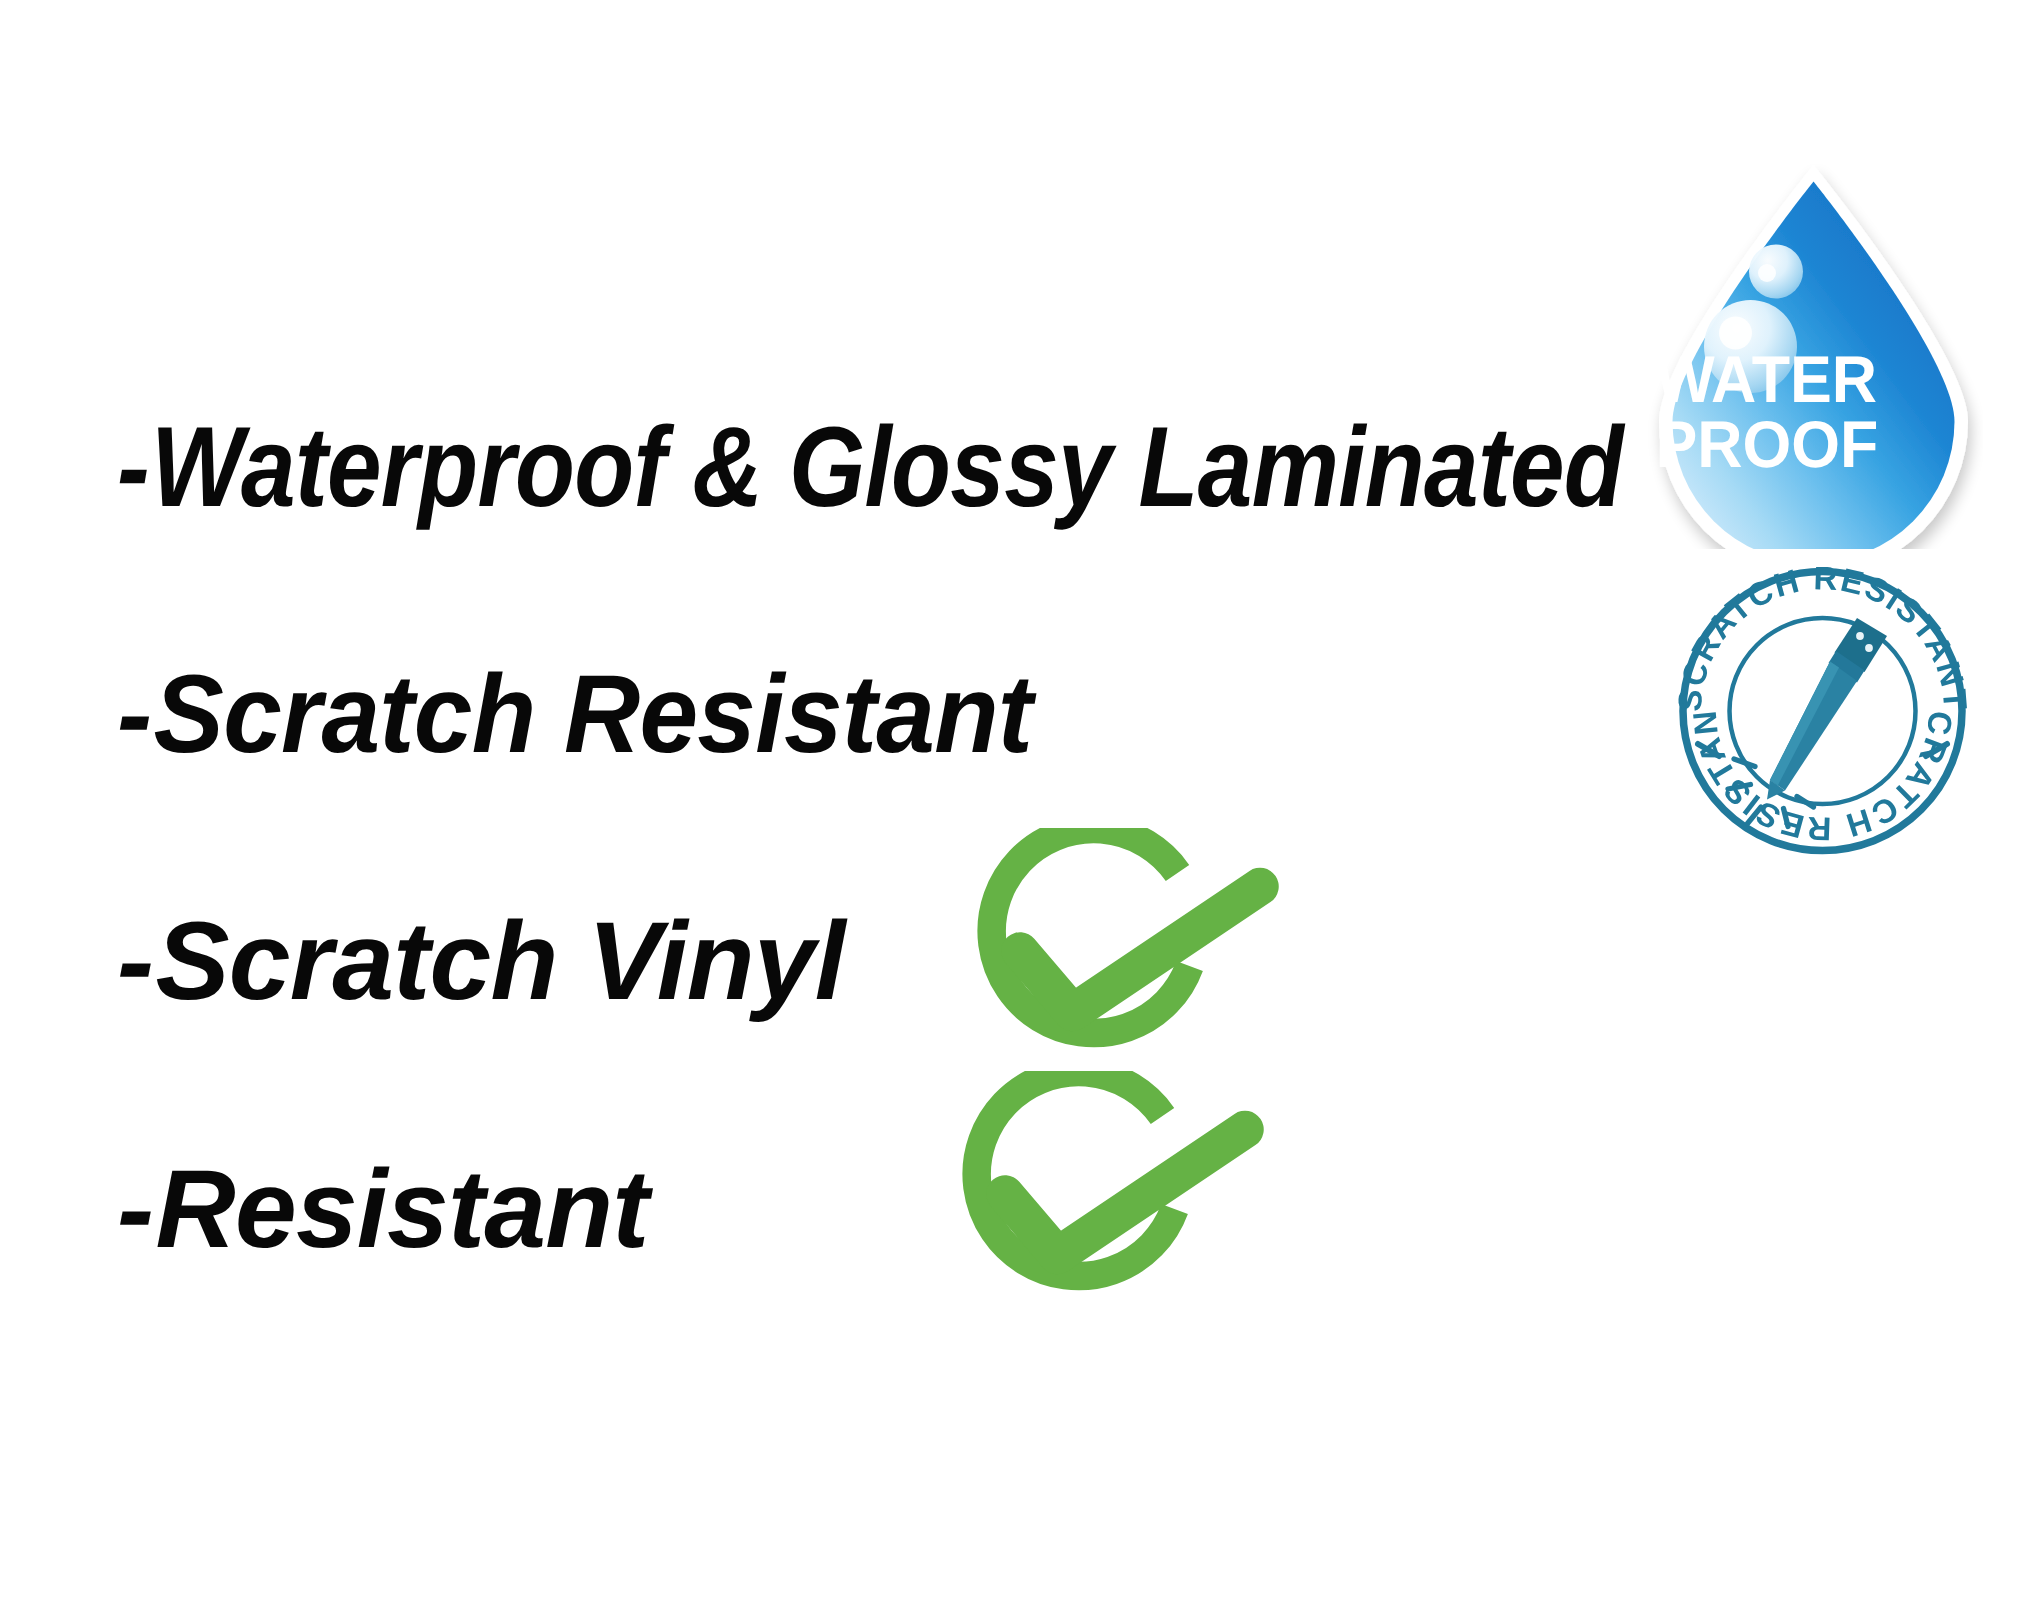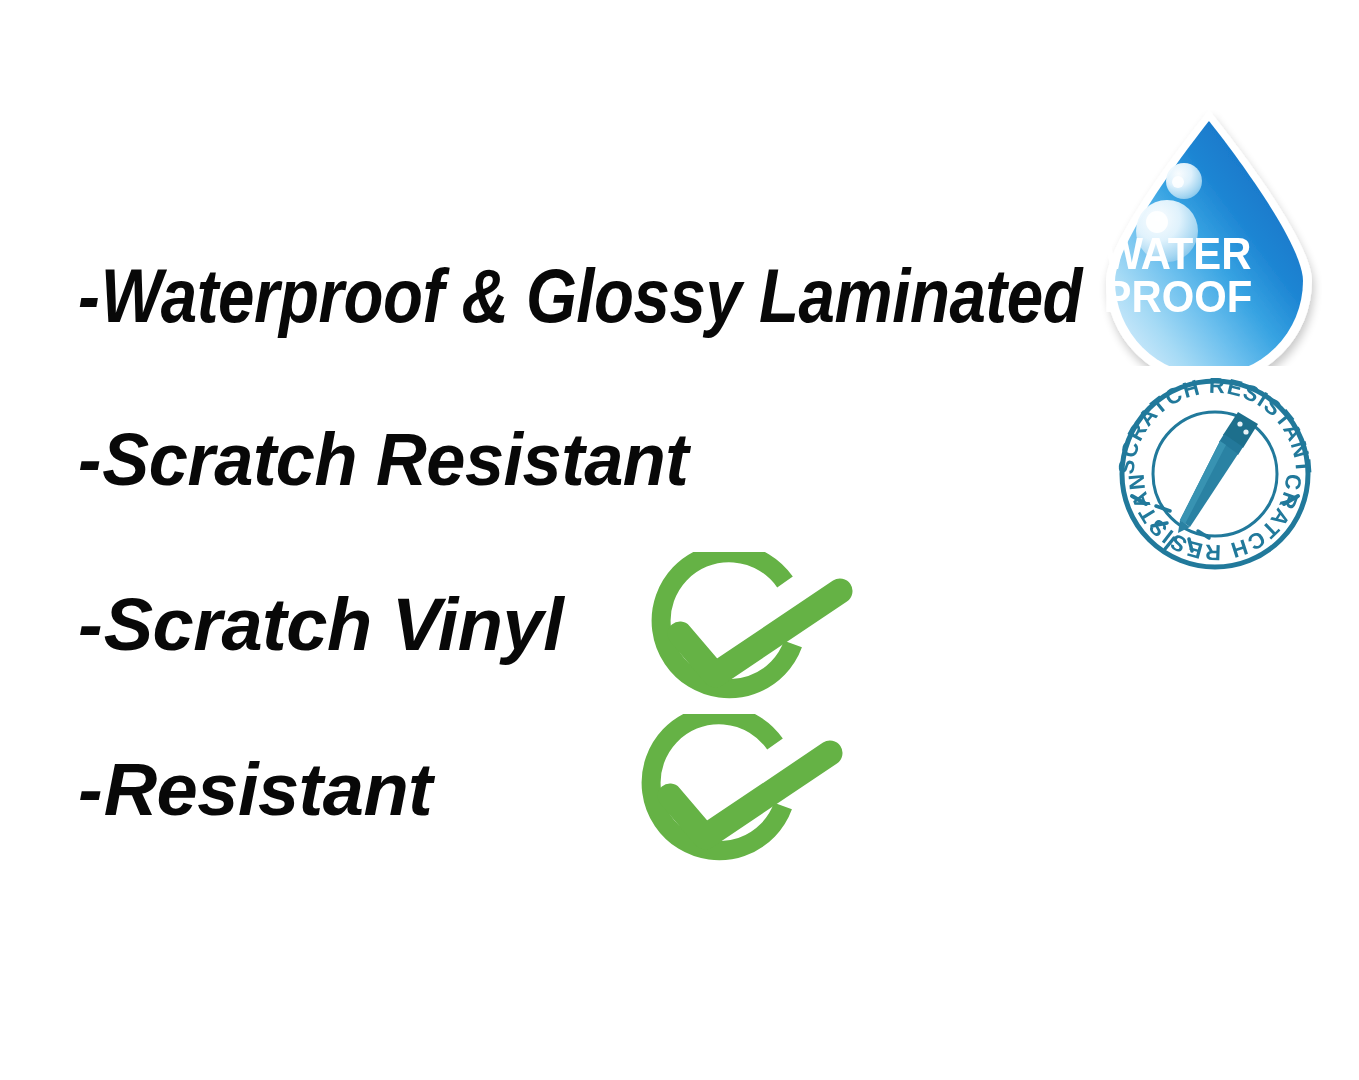--- a/index.html
+++ b/index.html
@@ -16,21 +16,21 @@
     width: 1359px;
     height: 1080px;
     background: #ffffff;
     overflow: hidden;
   }
 
   
   .feature-list {
     position: absolute;
     left: 0;
-    top: 0;
+    top: 16px;
     width: 1100px;
     height: 872px;
   }
   .feature-line {
     position: absolute;
     left: 78px;
     white-space: nowrap;
     color: #080808;
     font-family: "Liberation Sans", sans-serif;
     font-weight: bold;

